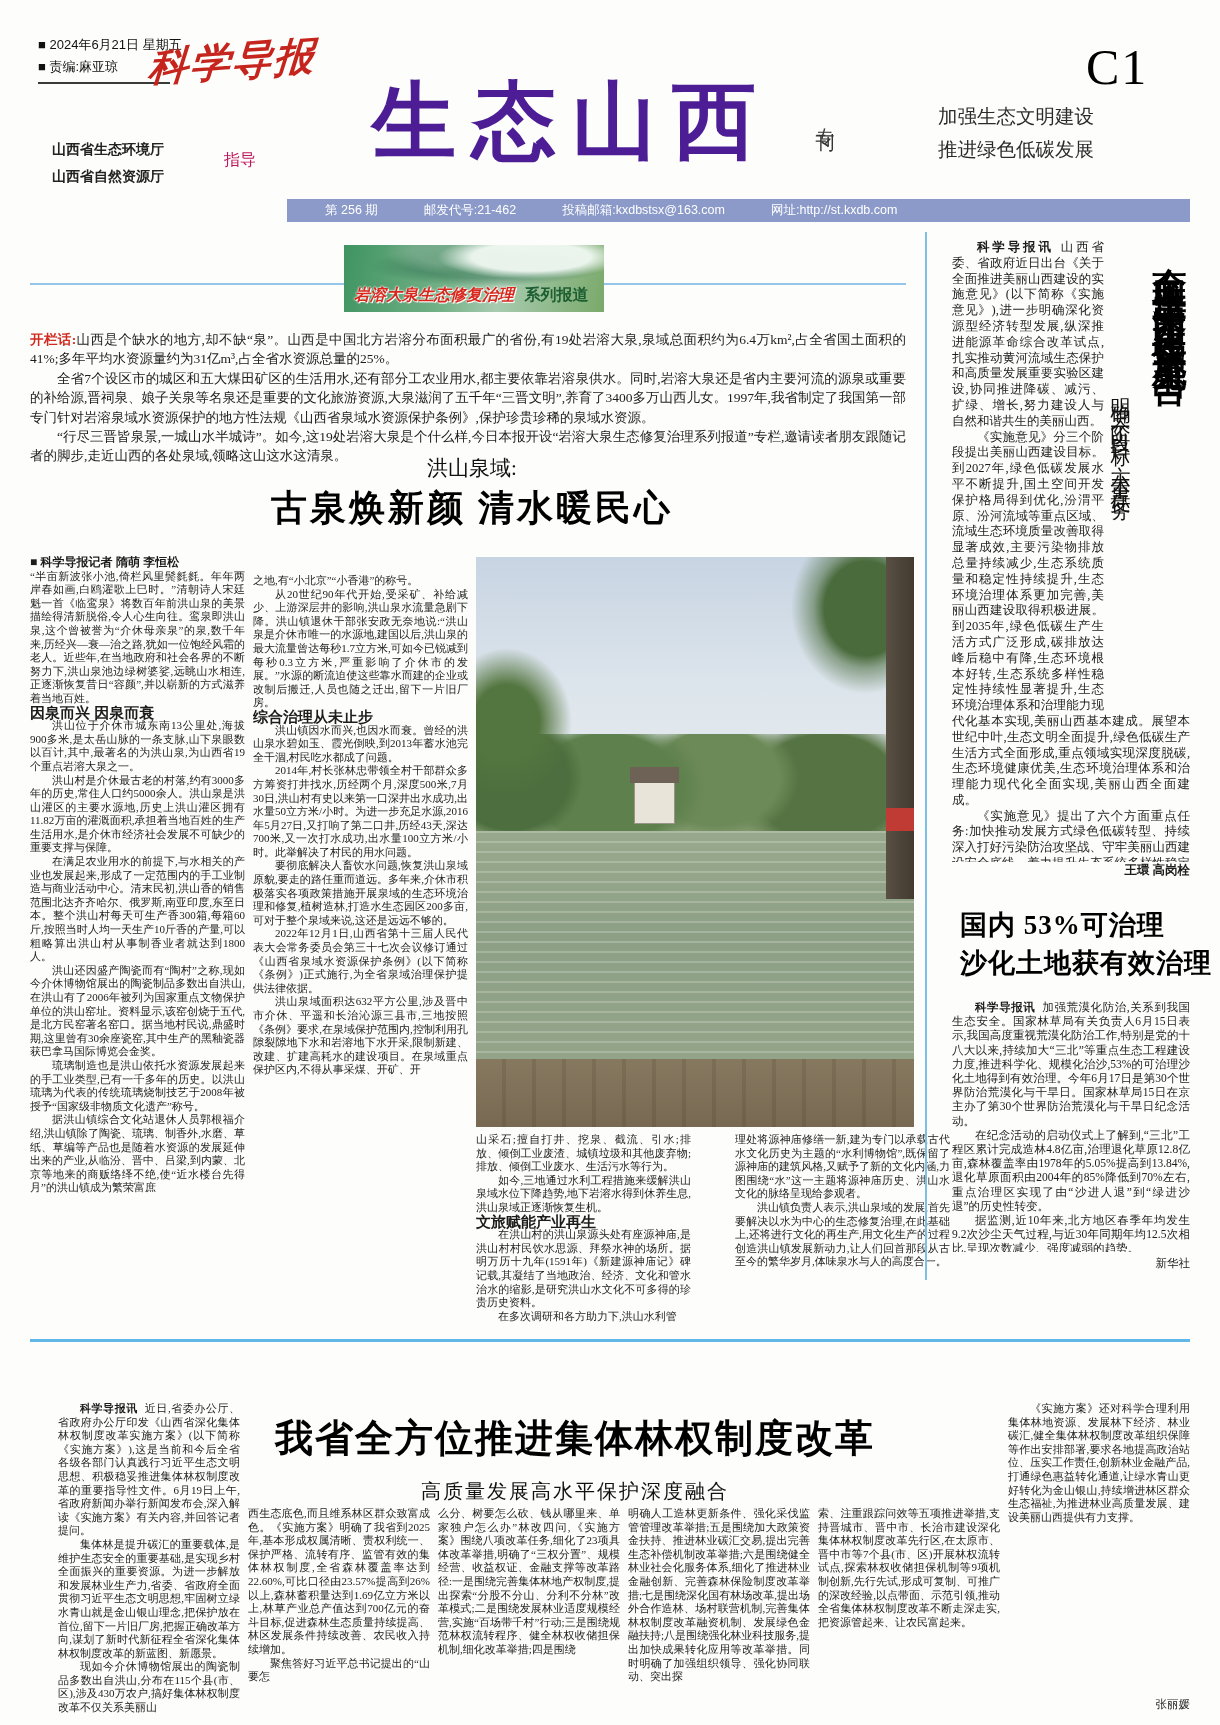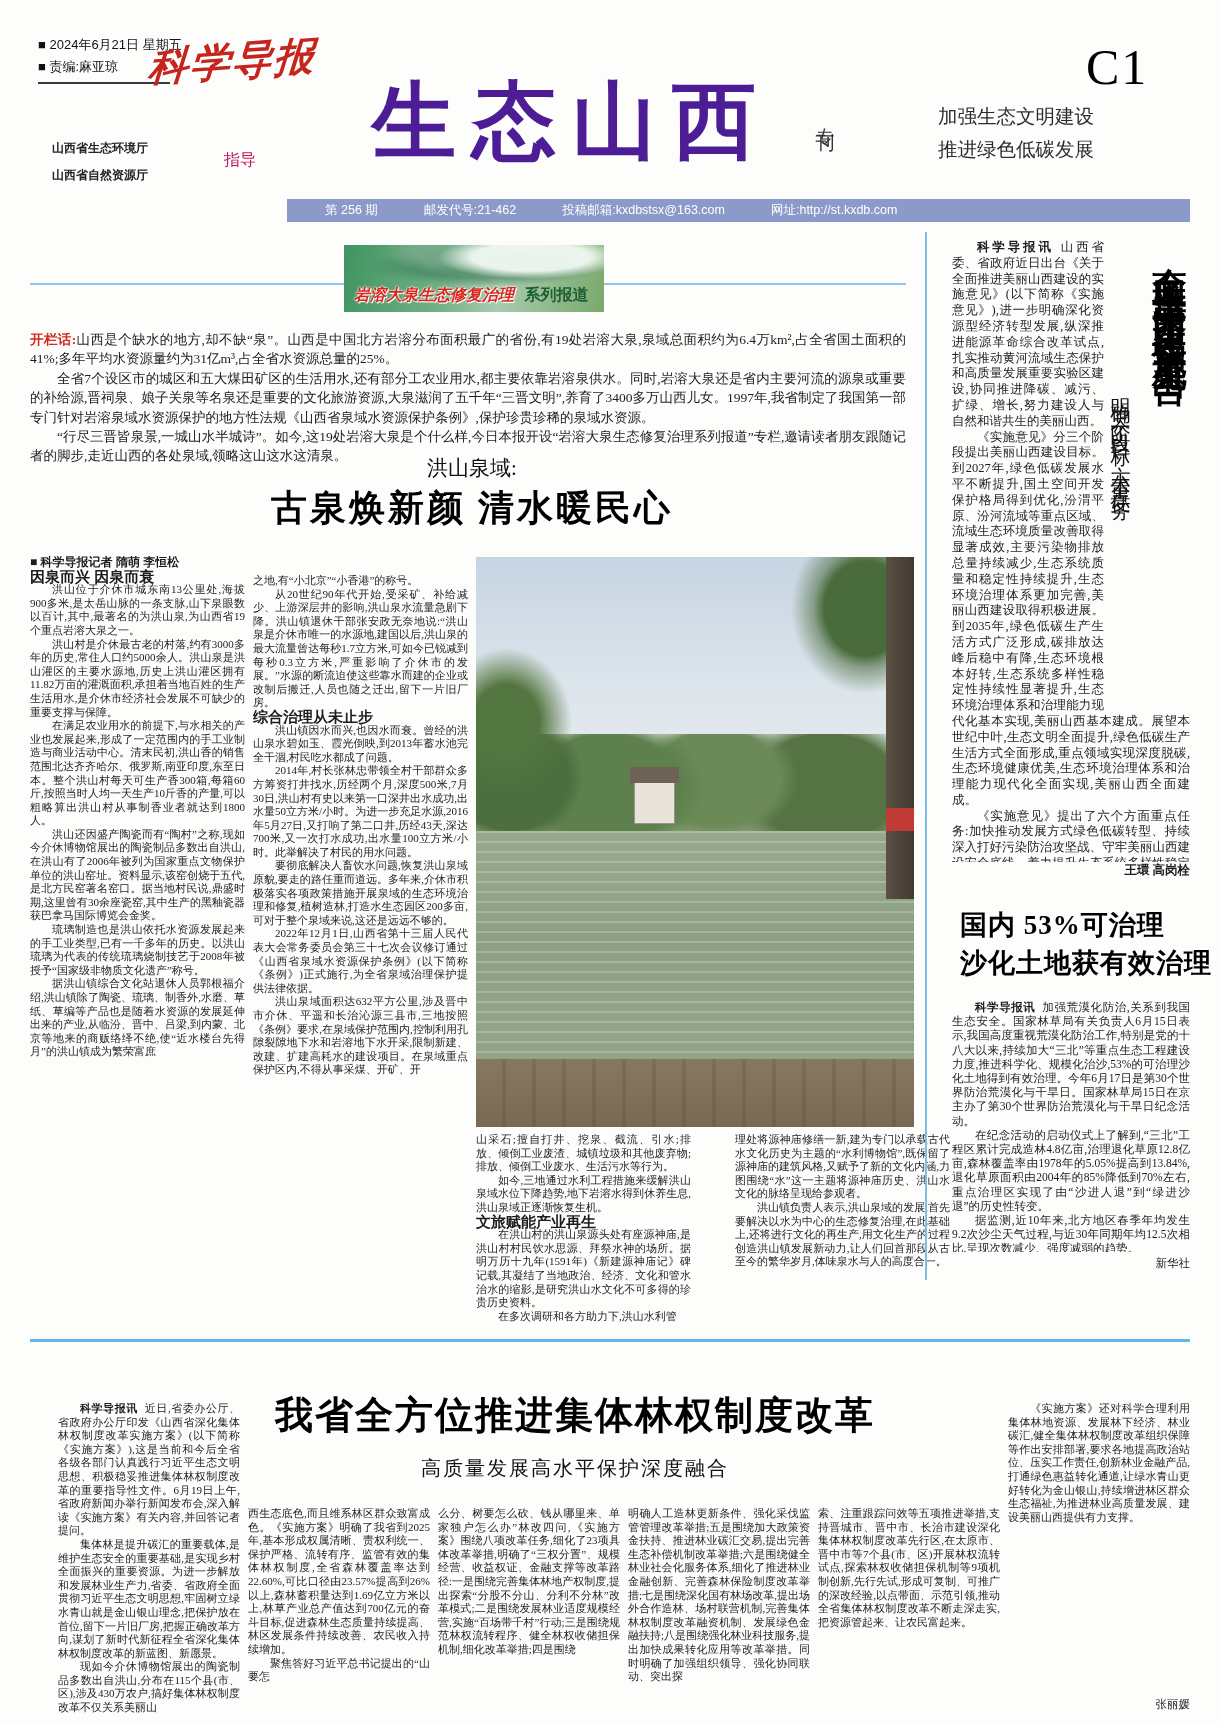--- a/index.html
+++ b/index.html
@@ -5,22 +5,22 @@
   html,body{margin:0;padding:0;}
   body{width:1220px;height:1725px;position:relative;background:#fdfdfc;
        font-family:"Liberation Serif",serif;color:#1c1c1c;overflow:hidden;}
   .abs{position:absolute;}
   
   .date-block{left:38px;top:34px;font-family:"Liberation Sans",sans-serif;
               font-size:13px;line-height:22px;color:#111;}
   .date-rule{left:38px;top:82px;width:132px;height:2px;background:#3a3a3a;}
   .paper-logo{left:148px;top:34px;font-size:40px;font-weight:bold;font-style:italic;
               color:#c5251c;transform:rotate(-4deg) skewX(-8deg);letter-spacing:2px;}
-  .guidance{left:52px;top:136px;font-family:Liberation Mono, monospace;
-            font-size:12px;font-weight:bold;line-height:27px;color:#222;}
+  .guidance{left:52px;top:136px;font-family:Liberation Serif, serif;
+            font-size:14px;font-weight:bold;line-height:27px;color:#222;}
   .guide-label{left:224px;top:150px;font-family:"Liberation Sans",sans-serif;
                font-size:16px;color:#be185d;}
   .masthead{left:372px;top:80px;font-size:84px;font-weight:900;color:#4c1d95;
             letter-spacing:16px;line-height:1;}
   .masthead-sub{left:812px;top:112px;writing-mode:vertical-rl;font-size:19px;
                 color:#333;letter-spacing:6px;font-family:"Liberation Sans",sans-serif;}
   .edition{left:1086px;top:38px;font-family:"Liberation Serif",serif;
            font-size:50px;font-weight:normal;letter-spacing:2px;color:#000;}
   .slogan{left:938px;top:100px;font-size:19.5px;line-height:33px;color:#2b2b2b;}
   .infobar{left:287px;top:199px;width:903px;height:23px;background:#8b9ac8;
@@ -111,21 +111,21 @@
   .ds-headline{left:960px;top:906px;font-size:27px;font-weight:bold;line-height:38px;
     letter-spacing:1px;color:#000;}
   .ds-body{left:952px;top:1000px;width:238px;height:252px;overflow:hidden;
     font-size:11.5px;line-height:14.2px;text-align:justify;}
   .ds-body p{margin:0;text-indent:2em;}
   .ds-byline{left:952px;top:1256px;width:238px;text-align:right;font-size:11.5px;}
   
   .hdivider{left:30px;top:1339px;width:1160px;height:3px;background:#62b7e8;}
   .ft-headwrap{left:250px;top:1390px;width:650px;text-align:center;}
   .ft-headline{font-family:"Liberation Sans",sans-serif;font-weight:bold;font-size:38px;
-    letter-spacing:2px;color:#000;white-space:nowrap;}
+    letter-spacing:2px;color:#000;white-space:nowrap;margin-top:23px;}
   .ft-subhead{margin-top:14px;font-size:20px;letter-spacing:2px;color:#111;}
   .fcol{overflow:hidden;text-align:justify;font-size:11px;line-height:13.6px;}
   .fcol p{margin:0;text-indent:2em;}
   .fcol p.noind{text-indent:0;}
   .fc1{left:58px;top:1402px;width:182px;height:318px;}
   .fc2{left:248px;top:1507px;width:182px;height:213px;}
   .fc3{left:438px;top:1507px;width:182px;height:213px;}
   .fc4{left:628px;top:1507px;width:182px;height:213px;}
   .fc5{left:818px;top:1507px;width:182px;height:213px;}
   .fc6{left:1008px;top:1402px;width:182px;height:288px;}
@@ -171,20 +171,21 @@
   <p class="first"><span class="intro-label">开栏话:</span><span>山西是个缺水的地方,却不缺“泉”。山西是中国北方岩溶分布面积最广的省份,有19处岩溶大泉,泉域总面积约为6.4万km²,占全省国土面积的41%;多年平均水资源量约为31亿m³,占全省水资源总量的25%。</span></p>
   <p>全省7个设区市的城区和五大煤田矿区的生活用水,还有部分工农业用水,都主要依靠岩溶泉供水。同时,岩溶大泉还是省内主要河流的源泉或重要的补给源,晋祠泉、娘子关泉等名泉还是重要的文化旅游资源,大泉滋润了五千年“三晋文明”,养育了3400多万山西儿女。1997年,我省制定了我国第一部专门针对岩溶泉域水资源保护的地方性法规《山西省泉域水资源保护条例》,保护珍贵珍稀的泉域水资源。</p>
   <p>“行尽三晋皆泉景,一城山水半城诗”。如今,这19处岩溶大泉是个什么样,今日本报开设“岩溶大泉生态修复治理系列报道”专栏,邀请读者朋友跟随记者的脚步,走近山西的各处泉域,领略这山这水这清泉。</p>
 </div>
 
 <div class="abs kicker">洪山泉域:</div>
 <div class="abs main-headline">古泉焕新颜  清水暖民心</div>
 
 <div class="abs col col1">
   <p class="byline-main">■ 科学导报记者 隋萌 李恒松</p>
+  <p class="noind">“半亩新波张小池,倚栏风里鬓毵毵。年年两岸春如画,白鸥濯歌上巳时。”清朝诗人宋廷魁一首《临鸾泉》将数百年前洪山泉的美景描绘得清新脱俗,令人心生向往。鸾泉即洪山泉,这个曾被誉为“介休母亲泉”的泉,数千年来,历经兴—衰—治之路,犹如一位饱经风霜的老人。近些年,在当地政府和社会各界的不断努力下,洪山泉池边绿树婆娑,远眺山水相连,正逐渐恢复昔日“容颜”,并以崭新的方式滋养着当地百姓。</p>
   <p class="subhead-inline">因泉而兴  因泉而衰</p>
   <p>洪山位于介休市城东南13公里处,海拔900多米,是太岳山脉的一条支脉,山下泉眼数以百计,其中,最著名的为洪山泉,为山西省19个重点岩溶大泉之一。</p>
   <p>洪山村是介休最古老的村落,约有3000多年的历史,常住人口约5000余人。洪山泉是洪山灌区的主要水源地,历史上洪山灌区拥有11.82万亩的灌溉面积,承担着当地百姓的生产生活用水,是介休市经济社会发展不可缺少的重要支撑与保障。</p>
   <p>在满足农业用水的前提下,与水相关的产业也发展起来,形成了一定范围内的手工业制造与商业活动中心。清末民初,洪山香的销售范围北达齐齐哈尔、俄罗斯,南亚印度,东至日本。整个洪山村每天可生产香300箱,每箱60斤,按照当时人均一天生产10斤香的产量,可以粗略算出洪山村从事制香业者就达到1800人。</p>
   <p>洪山还因盛产陶瓷而有“陶村”之称,现如今介休博物馆展出的陶瓷制品多数出自洪山,在洪山有了2006年被列为国家重点文物保护单位的洪山窑址。资料显示,该窑创烧于五代,是北方民窑著名窑口。据当地村民说,鼎盛时期,这里曾有30余座瓷窑,其中生产的黑釉瓷器获巴拿马国际博览会金奖。</p>
   <p>琉璃制造也是洪山依托水资源发展起来的手工业类型,已有一千多年的历史。以洪山琉璃为代表的传统琉璃烧制技艺于2008年被授予“国家级非物质文化遗产”称号。</p>
   <p>据洪山镇综合文化站退休人员郭根福介绍,洪山镇除了陶瓷、琉璃、制香外,水磨、草纸、草编等产品也是随着水资源的发展延伸出来的产业,从临汾、晋中、吕梁,到内蒙、北京等地来的商贩络绎不绝,使“近水楼台先得月”的洪山镇成为繁荣富庶</p>
 </div>
 
 <div class="abs col col2">

